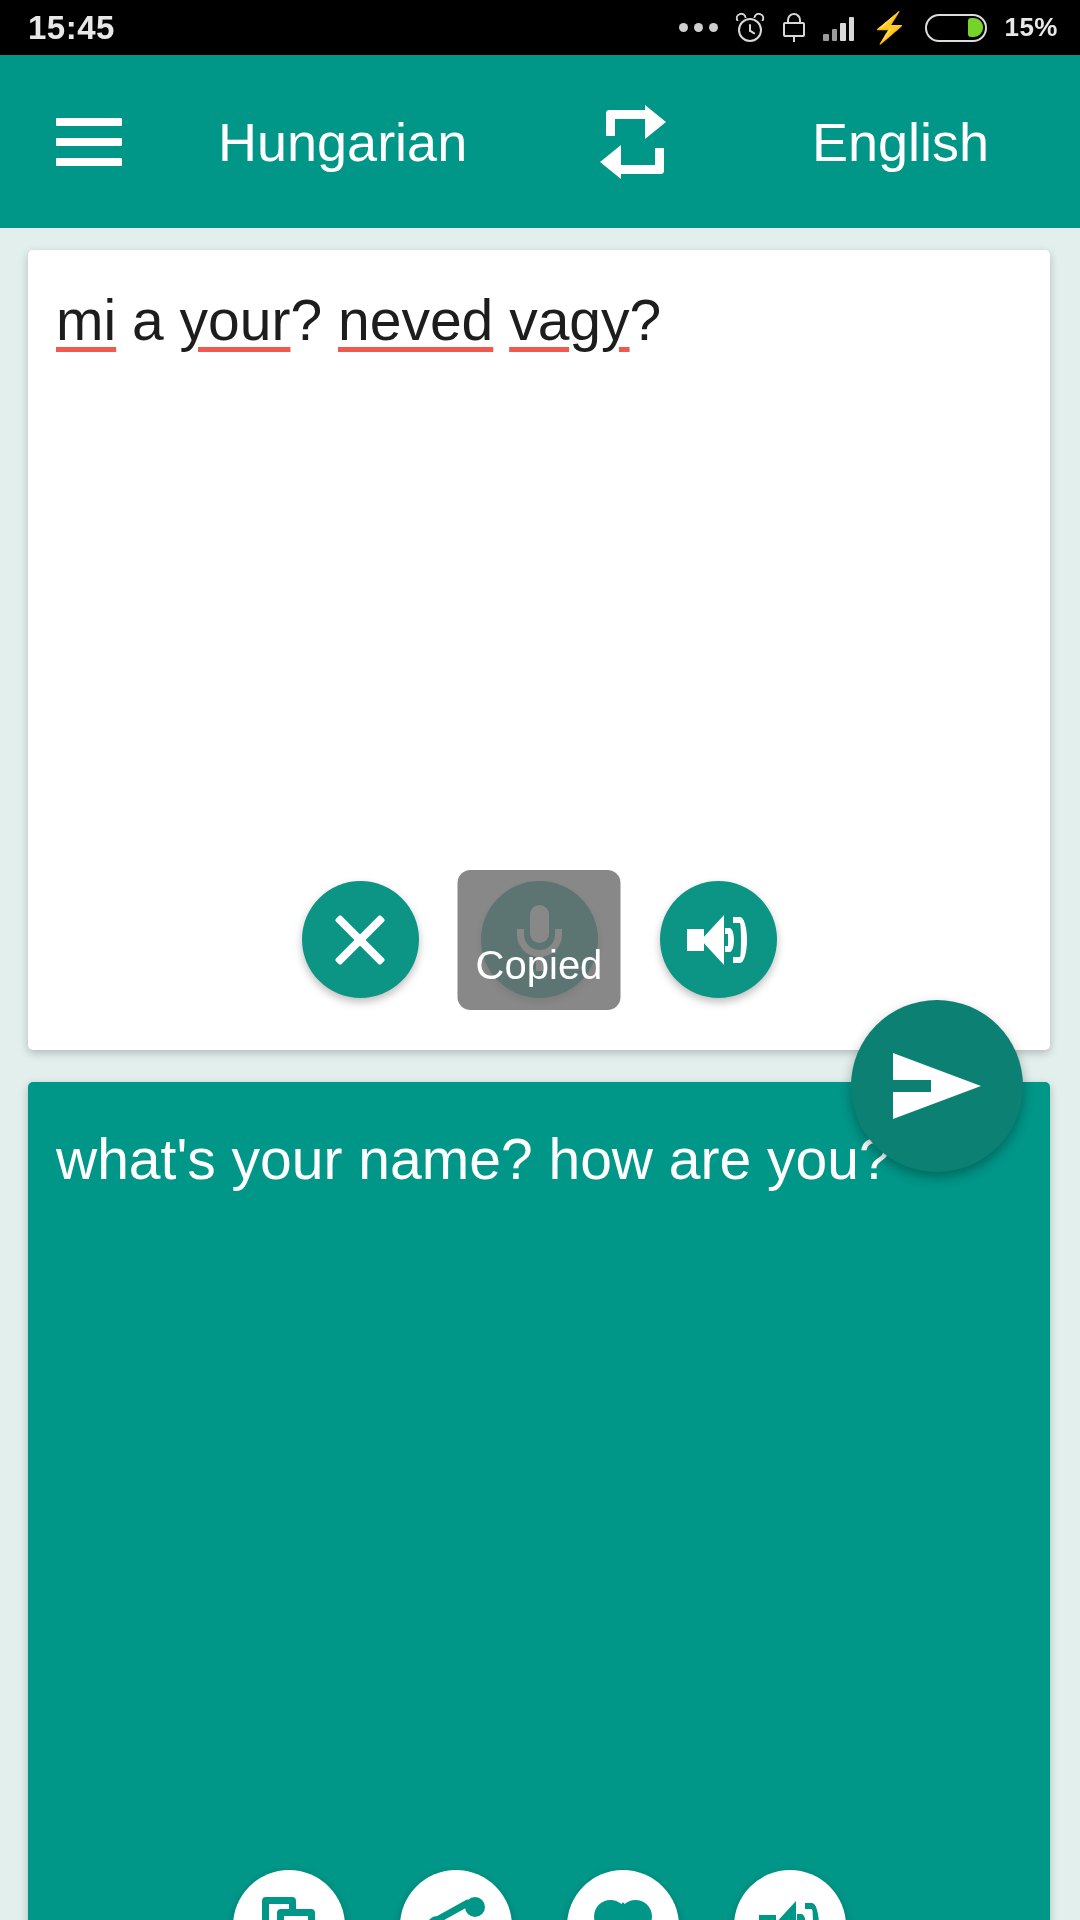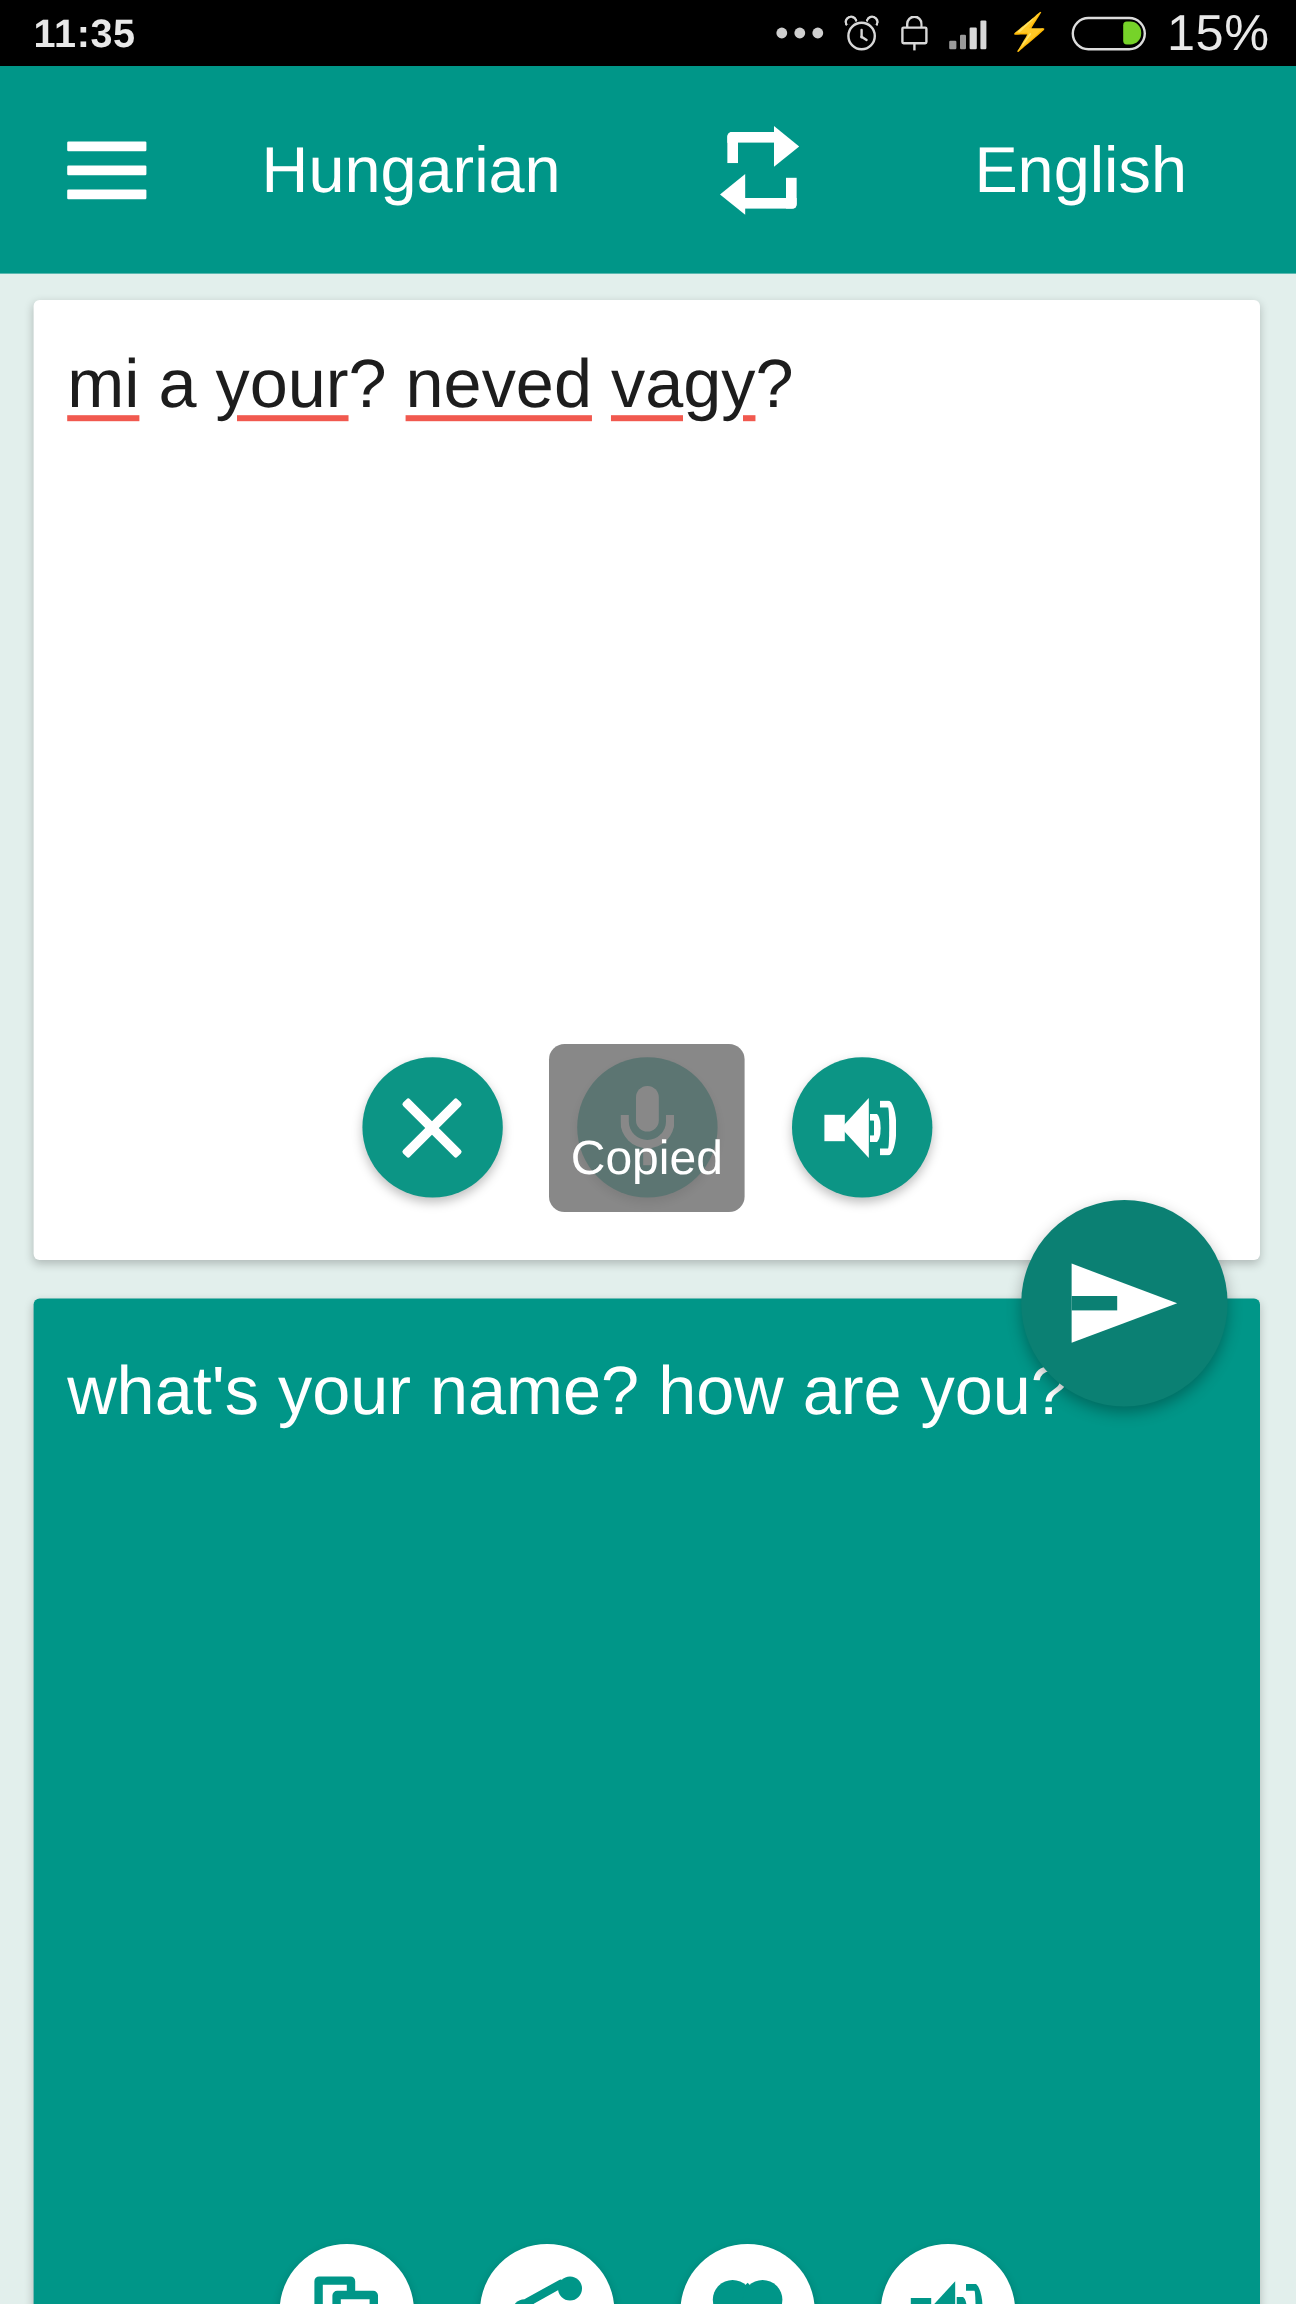--- a/index.html
+++ b/index.html
@@ -59,21 +59,21 @@
   .ic-signal i:nth-child(4){ height:24px; background:#d8d8d8; }
 
   .ic-bolt{ font-size:30px; line-height:1; color:#e8e8e8; font-weight:700; }
 
   .ic-batt{
     position:relative; width:62px; height:28px;
     border:2.6px solid #dcdcdc; border-radius:15px;
     display:flex; align-items:center; justify-content:flex-end; padding:2.5px;
   }
   .ic-batt .fill{ width:15px; height:100%; background:#76d329; border-radius:3px 9px 9px 3px; }
-  .batt-pct{ font-size:42px; font-weight:400; letter-spacing:.5px; }
+  .batt-pct{ font-size:26px; font-weight:700; letter-spacing:.5px; }
 
   
   .app-bar{
     position:absolute; top:55px; left:0; width:1080px; height:173px;
     background:#009688; display:flex; align-items:center;
   }
   .menu-btn{ width:66px; height:48px; margin-left:56px; display:flex; flex-direction:column; justify-content:space-between; cursor:pointer; }
   .menu-btn i{ display:block; height:8px; background:#fff; border-radius:1px; }
 
   .lang-src{
@@ -244,21 +244,21 @@
   }
 
   .ic-speaker-t .cone,.ic-speaker-t .tri{ background:#009688; }
   .ic-speaker-t .tri{ background:none; border-right-color:#009688; }
   .ic-speaker-t .w1,.ic-speaker-t .w2{ border-color:#009688; border-left-color:transparent; }
 </style>
 </head>
 <body>
 
 <div class="status-bar">
-  <div class="status-clock">11:35</div>
+  <div class="status-clock">15:45</div>
   <div class="status-right">
     <span class="ic-dots">
         <i></i>
         <i></i>
         <i></i>
       </span>
     <span class="ic-alarm">
       <span class="bellL"></span>
         <span class="bellR"></span>
       <span class="face"></span>

